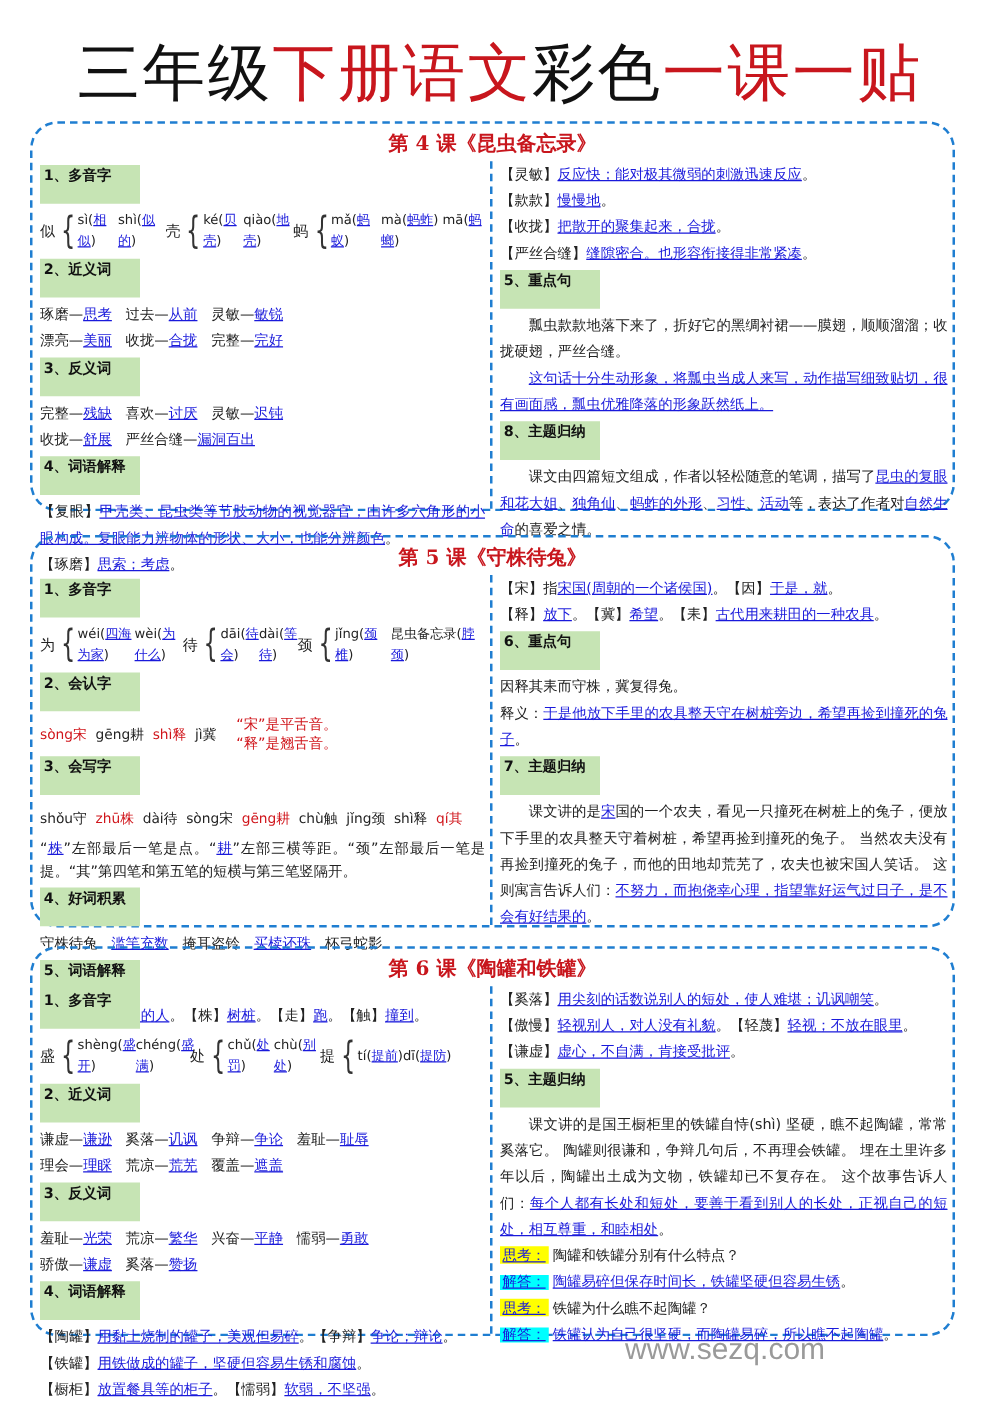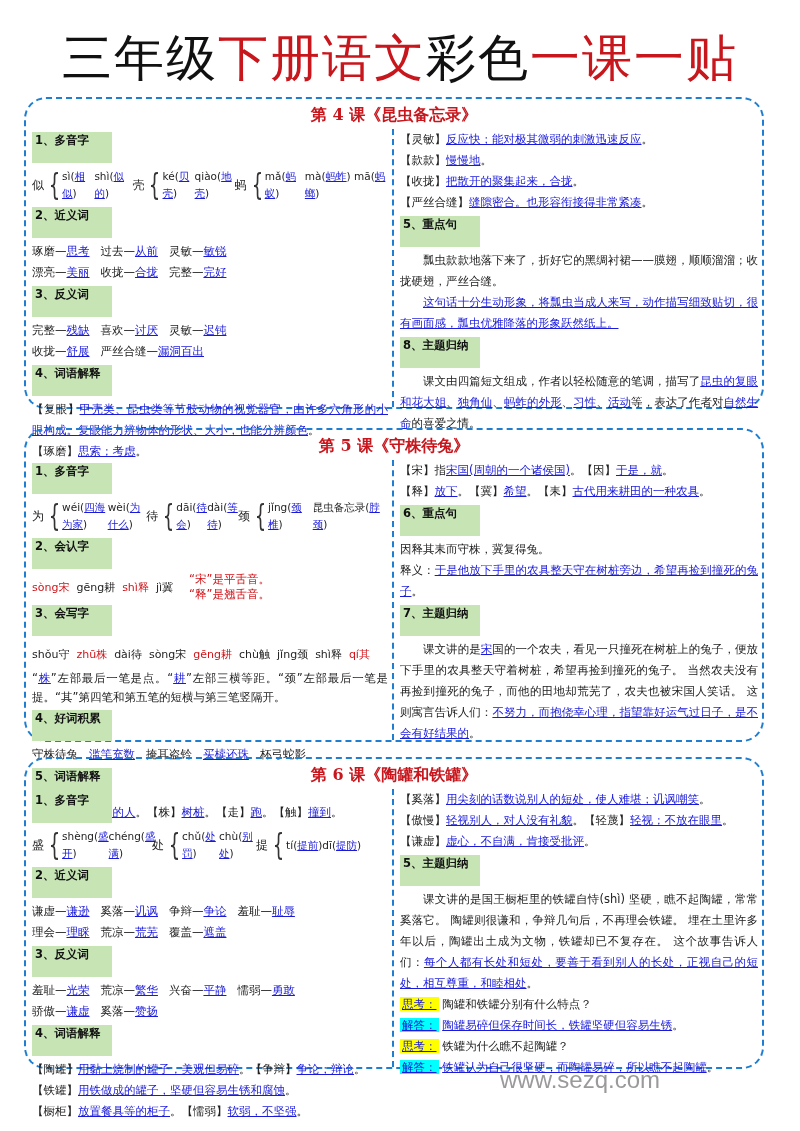--- a/index.html
+++ b/index.html
@@ -34,21 +34,21 @@
   .poly { display: flex; gap: 0; height: 38px; align-items: center; }
   .poly-item { display: flex; align-items: center; }
   .poly-char { font-size: 12px; margin-right: 1px; }
   .brace { font-size: 30px; line-height: 30px; color: #333; font-family: "DejaVu Sans", sans-serif; transform: scaleX(0.6); margin-right: -2px; }
   .poly-lines { display: flex; flex-direction: row; font-size: 10.5px; line-height: 17px; }
   .ruby-row { display: flex; gap: 7px; height: 30px; }
   .ruby { display: flex; align-items: center; line-height: 13px; }
   .ruby .py { font-size: 11px; font-family: "DejaVu Sans", sans-serif; }
   .ruby .hz { font-size: 11px; }
   .tag-yellow { background: #ffff00; color: #1a1adb; text-decoration: underline; padding: 0 2px; }
-  .tag-cyan { background: #00ffff; color: #1a1adb; text-decoration: underline; padding: 0 2px; }
+  .tag-cyan { background: #00ffff; color: #1a1adb; text-decoration: underline; padding: 0 2px; font-family: Liberation Serif, serif; }
   .watermark {
     position: absolute; left: 500px; top: 1066px; font-family: "Liberation Sans", sans-serif;
     font-size: 24px; color: #9a9a9a; letter-spacing: 0px;
   }
   .inline-note { display:flex; gap:16px; align-items:flex-start; }
 </style>
 </head>
 <body>
 
 <div class="page-title">

